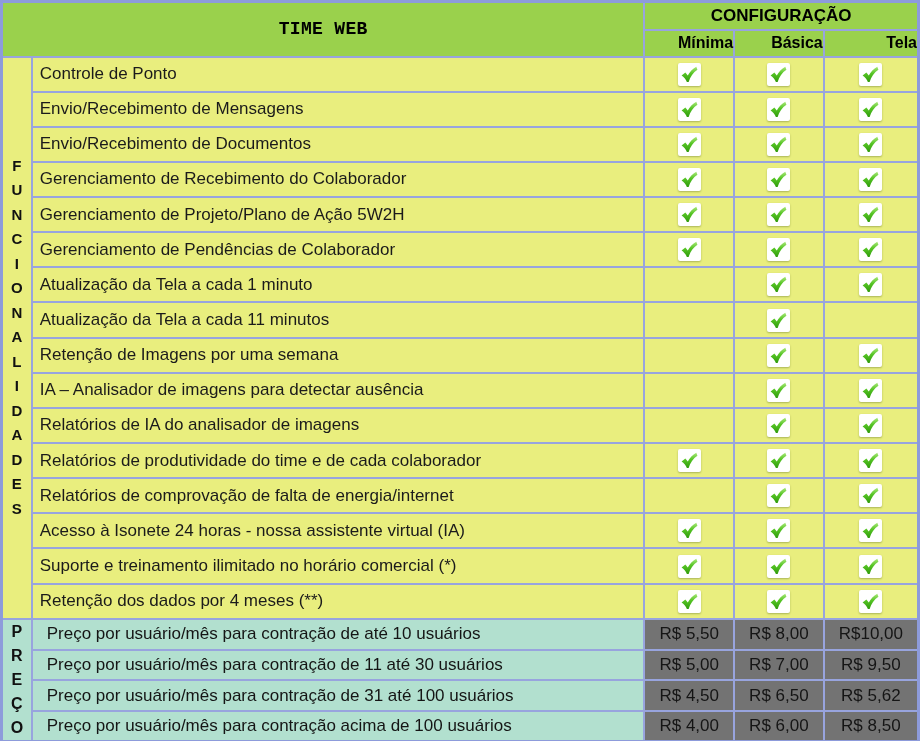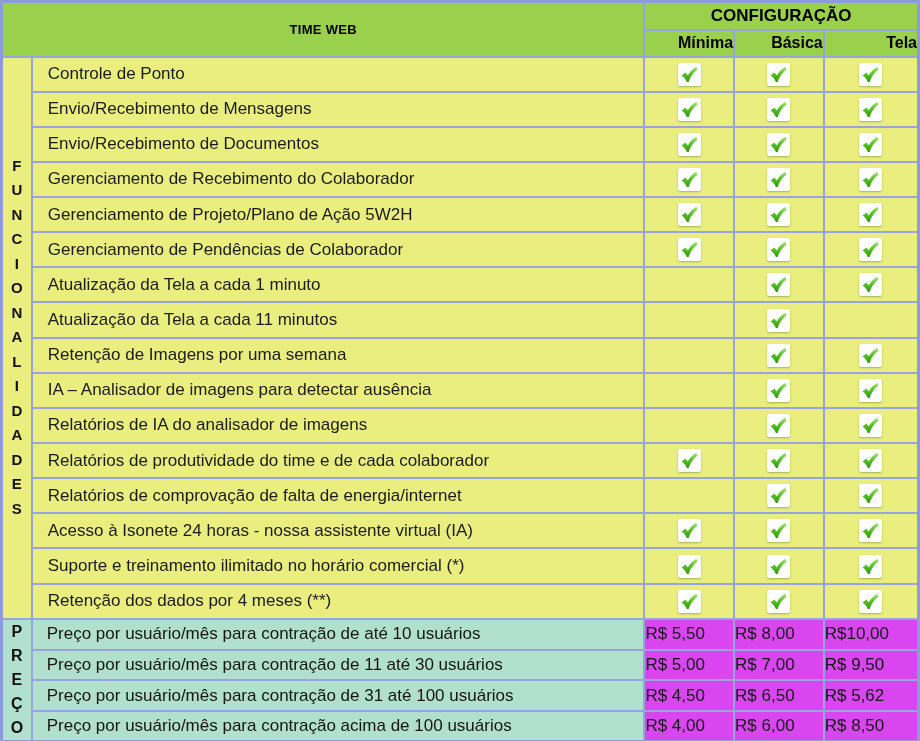--- a/index.html
+++ b/index.html
@@ -10,44 +10,44 @@
     border:3px solid #8d9bdb;
   }
   col.c-vlabel{width:30px;}
   col.c-feature{width:608px;}
   col.c-min{width:89px;}
   col.c-bas{width:89px;}
   col.c-ple{width:94px;}
   th,td{border:2px solid #98a4de;box-sizing:border-box;padding:0;}
   
   thead th{background:#9ad14c;color:#000;font-weight:bold;}
-  th.title-cell{font-size:13px;letter-spacing:.3px;height:55px;}
+  th.title-cell{font-size:18px;letter-spacing:.3px;height:55px;font-family:Liberation Mono, monospace;}
   th.config-cell{font-size:17px;height:28px;}
   th.colname-cell{font-size:16px;height:27px;text-align:right;}
   
   td.vcell{background:#e9ee7e;vertical-align:middle;text-align:center;}
   td.vcell-price{background:#b2e0cf;vertical-align:middle;text-align:center;}
   .vletter{font-size:15px;font-weight:bold;color:#111;line-height:24.5px;text-align:center;}
   .vletter.price{font-size:16px;line-height:24px;}
   td.flabel{
     background:#e9ee7e;font-size:17px;color:#1b1b1b;vertical-align:middle;
-    padding-left:15px;white-space:nowrap;overflow:hidden;
+    padding-left:7px;white-space:nowrap;overflow:hidden;
   }
   td.ccell{background:#e9ee7e;text-align:center;vertical-align:middle;height:35px;}
   .checkbox{
     display:inline-flex;align-items:center;justify-content:center;
     width:23px;height:23px;background:#ffffff;border-radius:2px;
     box-shadow:0 1px 2px rgba(90,110,40,.45);vertical-align:middle;
   }
   
   td.plabel{
     background:#b2e0cf;font-size:17px;color:#151515;vertical-align:middle;
     padding-left:14px;white-space:nowrap;overflow:hidden;height:30px;
   }
-  td.pvalue{background:#d946ef;font-size:17px;color:#151515;vertical-align:middle;}
+  td.pvalue{background:#737373;font-size:17px;color:#151515;text-align:center;vertical-align:middle;}
 </style>
 </head>
 <body>
 
 <div class="wrap">
   <table class="pricing">
     <colgroup>
       <col class="c-vlabel">
         <col class="c-feature">
         <col class="c-min">

